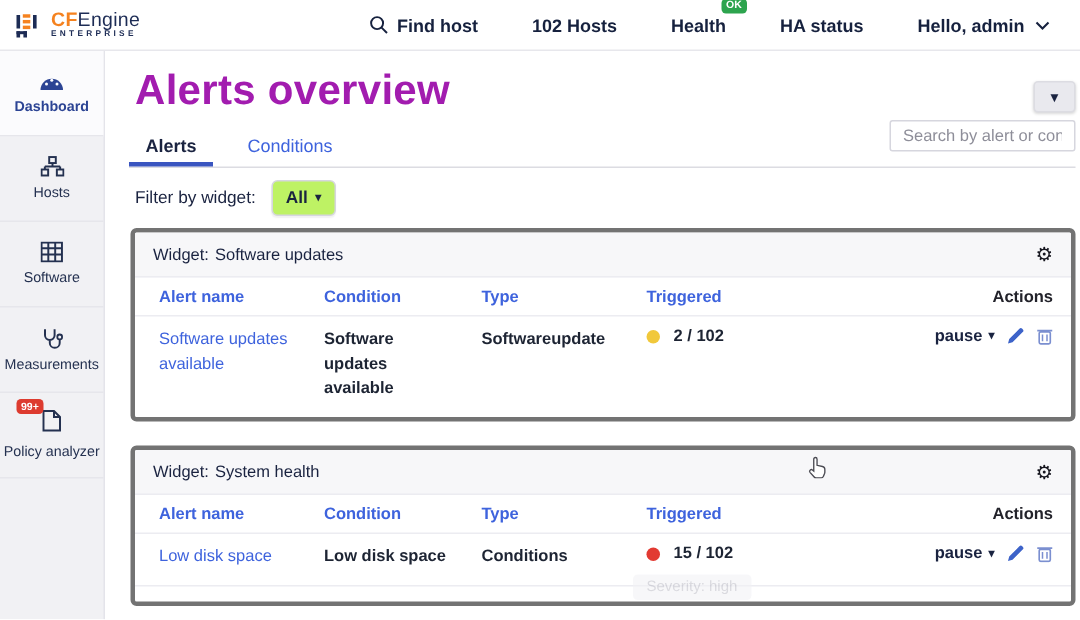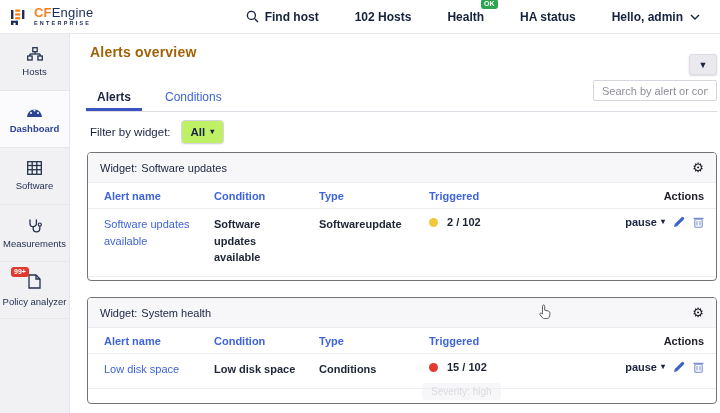--- a/index.html
+++ b/index.html
@@ -30,22 +30,22 @@
   .side-item { height:57px; display:flex; flex-direction:column; align-items:center;
                justify-content:center; gap:5px; font-size:9.5px; color:#243150;
                border-bottom:1px solid #e6e6eb; cursor:pointer; text-align:center; }
   .side-item.active { background:#fbfbfd; color:#2c4494; font-weight:700; }
   .badge-wrap { position:relative; }
   .count-badge { position:absolute; top:-7px; left:-17px; color:#fff; font-size:7px;
                  font-weight:700; padding:1.5px 3px; border-radius:3px; }
 
   
   .content { position:absolute; top:34px; left:70px; right:0; bottom:0; background:#fff; }
-  .page-title { position:absolute; left:20px; top:10px; font-size:14px; font-weight:800;
-                color:#a16207; letter-spacing:.2px; }
+  .page-title { position:absolute; left:20px; top:10px; font-size:28px; font-weight:800;
+                color:#a21caf; letter-spacing:.2px; }
   .caret-btn { position:absolute; left:619px; top:20px; width:28px; height:21px;
                background:#e9e9ee; border:1px solid #dcdce2; border-radius:3px;
                display:flex; align-items:center; justify-content:center; font-size:9px;
                color:#1a2340; box-shadow:0 1px 2px rgba(0,0,0,.15); cursor:pointer; }
   .tabs { position:absolute; left:16px; right:3px; top:54px; height:24px; display:flex;
           gap:12px; border-bottom:1px solid #dcdce2; }
   .tab { font-size:12px; padding:2px 11px 6px; color:#3e63dd; cursor:pointer; }
   .tab.active { color:#1a2340; font-weight:700; border-bottom:3px solid #3a55c0; }
   .search-input { position:absolute; left:523px; top:46px; width:124px; height:21px;
                   border:1px solid #d6d6de; border-radius:2px; font-size:11px; padding:0 8px;
@@ -53,21 +53,21 @@
   .search-input::placeholder { color:#8e8e99; }
   .filter-row { position:absolute; left:20px; top:86px; display:flex; align-items:center;
                 gap:10px; font-size:11.5px; color:#1a2340; }
   .filter-btn { border:1px solid #d6d6de; background:#bef264; border-radius:4px; padding:5px 9px;
                 font-size:11.5px; font-weight:700; color:#1a2340; display:flex; gap:5px;
                 align-items:center; box-shadow:0 1px 1px rgba(0,0,0,.06); cursor:pointer;
                 font-family:"Liberation Sans", sans-serif; }
   .caret-glyph { font-size:8px; line-height:1; }
 
   
-  .widget-card { position:absolute; left:17px; width:630px; border:1px solid #737373;
+  .widget-card { position:absolute; left:17px; width:630px; border:3px solid #737373;
                  border-radius:4px; background:#fff; overflow:hidden; }
   .card-1 { top:118px; height:129px; }
   .card-2 { top:263px; height:107px; }
   .widget-head { height:30px; background:#f7f7f9; border-bottom:1px solid #ececf1;
                  display:flex; align-items:center; padding:0 12px; font-size:11px; color:#1a2340; }
   .widget-name { font-weight:400; margin-left:4px; }
   .gear { margin-left:auto; font-size:13px; color:#16161f; cursor:pointer; line-height:1; }
   .tbl-head { display:grid; grid-template-columns:110px 105px 110px 150px 1fr;
               padding:0 12px 0 16px; height:26px; align-items:center;
               border-bottom:1px solid #ececf1; font-size:11px; font-weight:700; color:#3e63dd; }
@@ -131,40 +131,40 @@
       <div class="user-menu">
         <span>Hello, admin</span>
         <svg width="10" height="6" viewBox="0 0 10 6">
           <polyline points="1,1 5,5 9,1" fill="none" stroke="#16213e" stroke-width="1.4"></polyline>
         </svg>
       </div>
     </div>
   </div>
 
   <div class="sidebar">
+    <div class="side-item active">
+      <svg width="17" height="14" viewBox="0 0 17 14">
+        <path d="M1 13 A7.5 7.5 0 0 1 16 13 Z" fill="#2c4494"></path>
+        <circle cx="5" cy="9" r="1" fill="#fff"></circle>
+          <circle cx="8.5" cy="6.5" r="1" fill="#fff"></circle>
+        <circle cx="12" cy="9" r="1" fill="#fff"></circle>
+      </svg>
+      <span>Dashboard</span>
+    </div>
     <div class="side-item">
       <svg width="16" height="14" viewBox="0 0 16 14">
         <rect x="5.8" y="0.7" width="4.4" height="4" fill="none" stroke="#243150" stroke-width="1.3"></rect>
         <rect x="0.7" y="9" width="4.4" height="4" fill="none" stroke="#243150" stroke-width="1.3"></rect>
         <rect x="10.9" y="9" width="4.4" height="4" fill="none" stroke="#243150" stroke-width="1.3"></rect>
         <line x1="8" y1="4.7" x2="8" y2="7" stroke="#243150" stroke-width="1.3"></line>
         <line x1="2.9" y1="7" x2="13.1" y2="7" stroke="#243150" stroke-width="1.3"></line>
         <line x1="2.9" y1="7" x2="2.9" y2="9" stroke="#243150" stroke-width="1.3"></line>
         <line x1="13.1" y1="7" x2="13.1" y2="9" stroke="#243150" stroke-width="1.3"></line>
       </svg>
       <span>Hosts</span>
-    </div>
-    <div class="side-item active">
-      <svg width="17" height="14" viewBox="0 0 17 14">
-        <path d="M1 13 A7.5 7.5 0 0 1 16 13 Z" fill="#2c4494"></path>
-        <circle cx="5" cy="9" r="1" fill="#fff"></circle>
-          <circle cx="8.5" cy="6.5" r="1" fill="#fff"></circle>
-        <circle cx="12" cy="9" r="1" fill="#fff"></circle>
-      </svg>
-      <span>Dashboard</span>
     </div>
     <div class="side-item">
       <svg width="15" height="14" viewBox="0 0 15 14">
         <rect x="0.7" y="0.7" width="13.6" height="12.6" fill="none" stroke="#243150" stroke-width="1.3"></rect>
         <line x1="0.7" y1="4.5" x2="14.3" y2="4.5" stroke="#243150" stroke-width="1.3"></line>
         <line x1="0.7" y1="8.7" x2="14.3" y2="8.7" stroke="#243150" stroke-width="1.3"></line>
         <line x1="5.2" y1="0.7" x2="5.2" y2="13.3" stroke="#243150" stroke-width="1.3"></line>
         <line x1="9.8" y1="0.7" x2="9.8" y2="13.3" stroke="#243150" stroke-width="1.3"></line>
       </svg>
       <span>Software</span>

